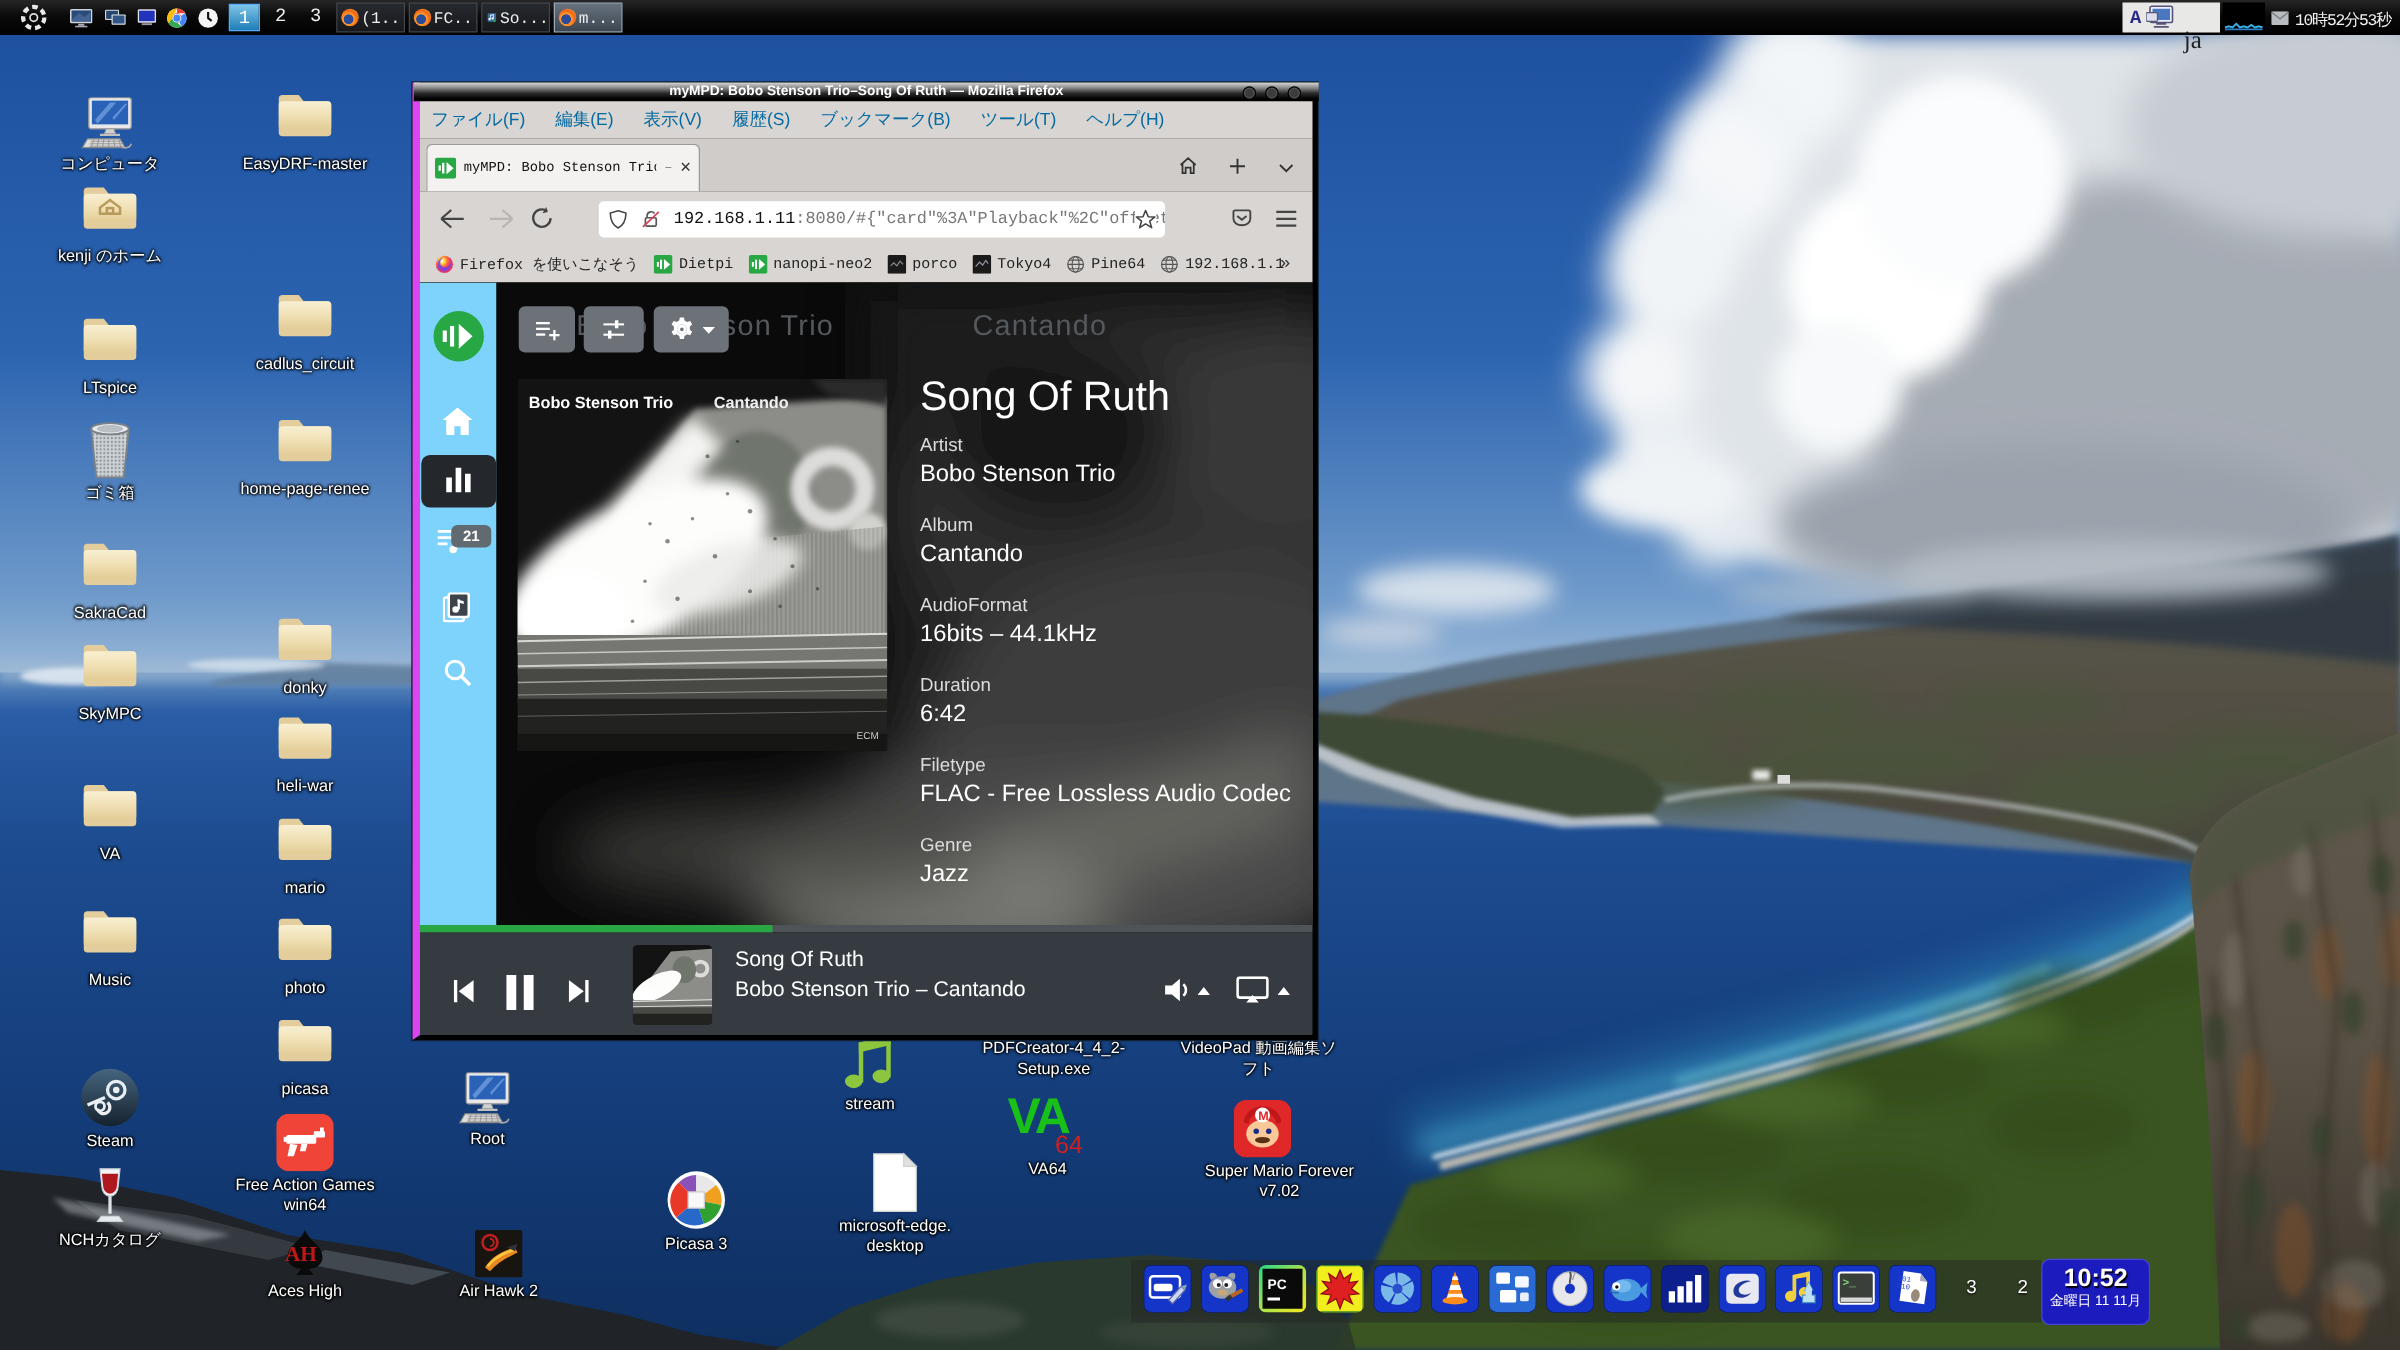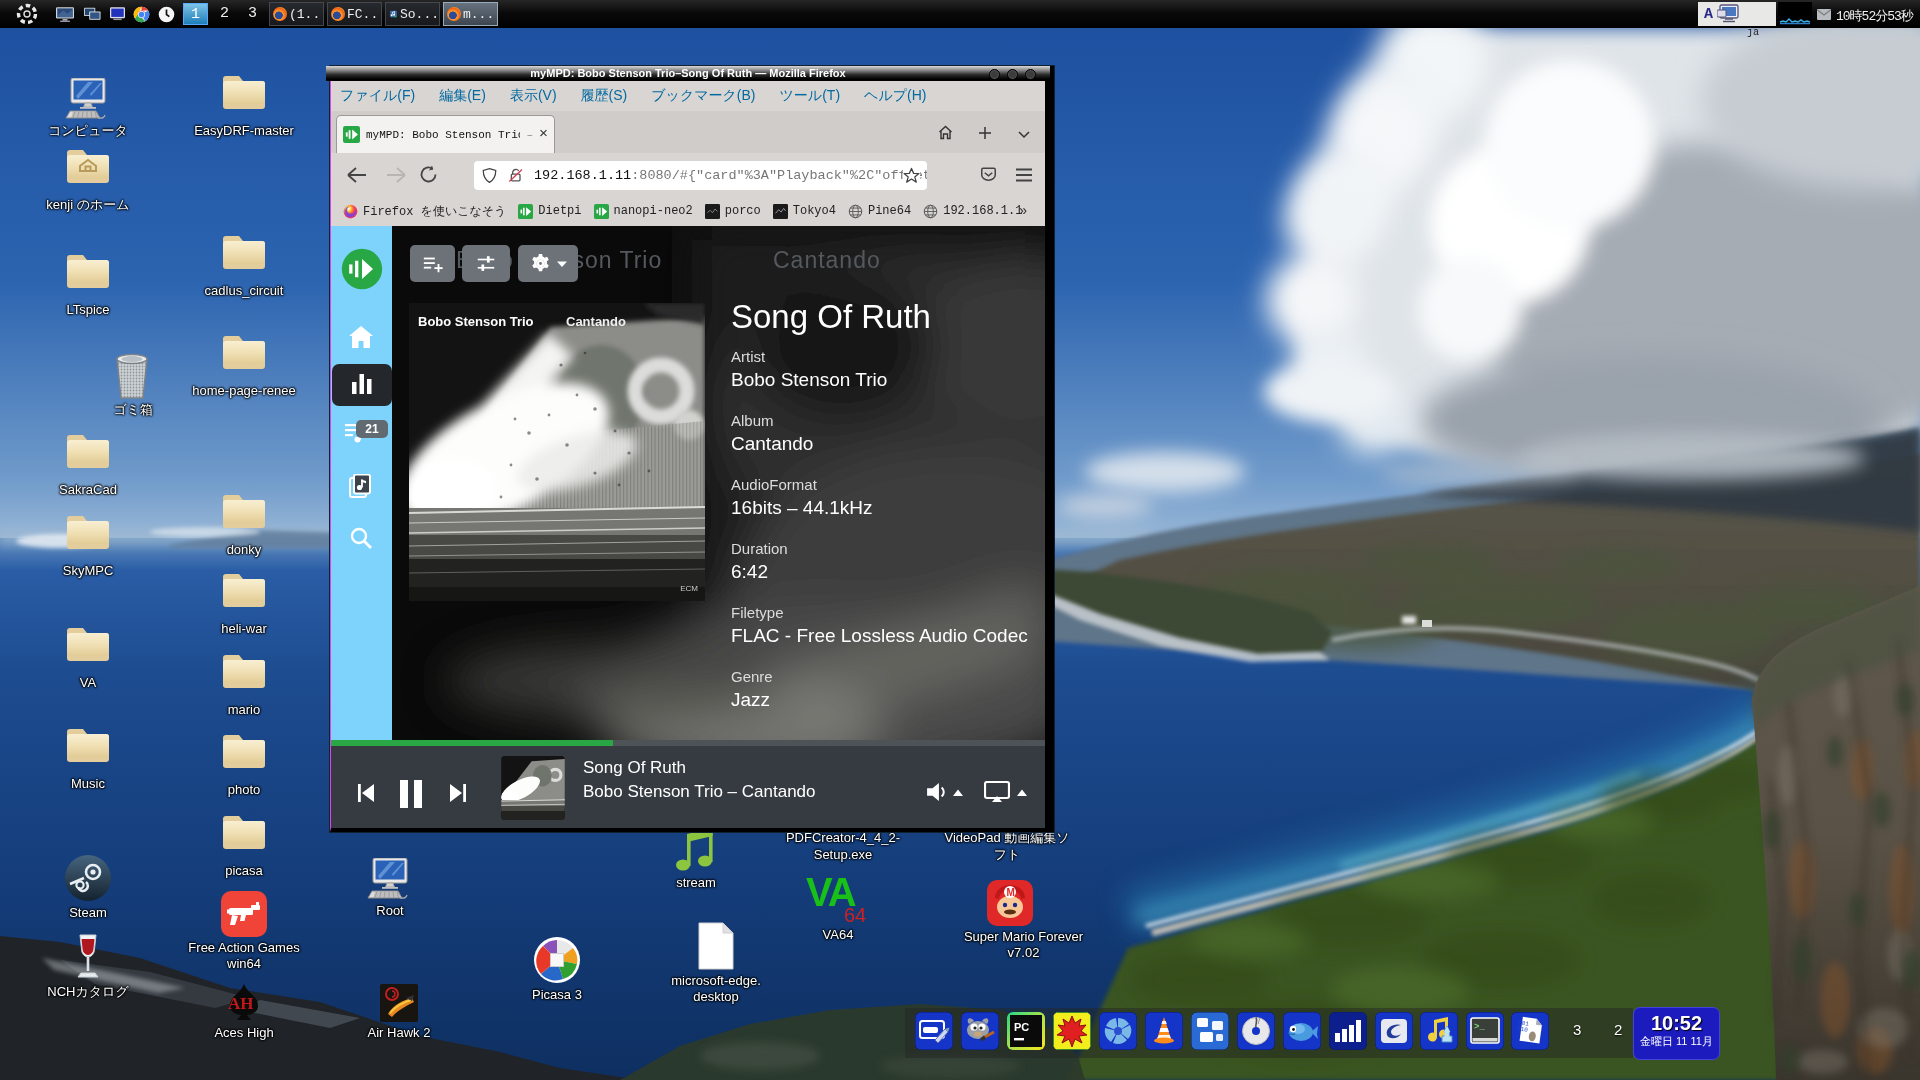--- a/index.html
+++ b/index.html
@@ -5,21 +5,21 @@
 * { margin:0; padding:0; box-sizing:border-box; }
 html,body { width:1920px; height:1080px; overflow:hidden; background:#1d4f9e; font-family:"Liberation Sans",sans-serif; }
 #wall { position:absolute; left:0; top:0; width:1920px; height:1080px; }
 
 #topbar { position:absolute; left:0; top:0; width:1920px; height:28px; background:linear-gradient(#262626,#0a0a0a 45%,#000); z-index:50; }
 
 .dicon { position:absolute; width:130px; display:flex; flex-direction:column; align-items:center; z-index:5; }
 .dicon .lab { margin-top:3px; font-size:13px; color:#fff; text-align:center; line-height:15px; text-shadow:0 1px 2px rgba(0,0,0,.9), 1px 0 2px rgba(0,0,0,.9), -1px 0 2px rgba(0,0,0,.9), 0 -1px 2px rgba(0,0,0,.9); white-space:nowrap; }
 .fold .lab { margin-top:12px;text-align:right; }
 
-#win { position:absolute; left:330px; top:66px; width:724px; height:766px; z-index:20; background:#000; border-left:1px solid #d946ef; border-right:5px solid #010101; border-bottom:4px solid #010101; box-shadow:0 0 0 1px #123; }
+#win { position:absolute; left:330px; top:66px; width:724px; height:766px; z-index:20; background:#000; border-left:6px solid #d946ef; border-right:5px solid #010101; border-bottom:4px solid #010101; box-shadow:0 0 0 1px #123; }
 #titlebar { position:absolute; left:-5px; top:0; width:724px; height:15px; background:linear-gradient(#d8d8d8,#8a8a8a 28%,#2a2a2a 58%,#000 88%); color:#fff; font-size:11px; font-weight:bold; text-align:center; line-height:15px; }
 .tbtn { position:absolute; top:3px; width:11px; height:11px; border-radius:50%; background:#3c3c3c; border:1px solid #000; box-shadow:0 0 0 1px #555 inset; }
 #menubar { position:absolute; left:0; top:15px; width:714px; height:30px; background:#d8d5d2; color:#0369a1; font-size:14px; display:flex; align-items:center; gap:24px; padding-left:9px; }
 #tabbar { position:absolute; left:0; top:45px; width:714px; height:42px; background:#d0ccc9; }
 #navbar { position:absolute; left:0; top:87px; width:714px; height:43px; background:#d8d5d2;padding-left:36px; }
 #bmbar { position:absolute; left:0; top:130px; width:714px; height:30px; background:#d8d5d2; font-size:12px; color:#222; display:flex; align-items:center; font-family:"Liberation Mono",monospace; }
 #content { position:absolute; left:0; top:160px; width:714px; height:514px; background:#060606; overflow:hidden; }
 #progress { position:absolute; left:0; top:674px; width:714px; height:6px; background:#4e5358; }
 #progress .fill { position:absolute; left:0; top:0; width:282px; height:6px; background:#2aa745; }
 #footer { position:absolute; left:0; top:680px; width:714px; height:82px; background:#353b41; }
@@ -268,21 +268,21 @@
       </svg>So...</div>
   <div class="task on" style="left:443px;width:55px;"><span class="ffmini"></span>m...</div>
   <div style="position:absolute;left:1698px;top:2px;width:78px;height:24px;background:#e8e8e6;display:flex;align-items:center;">
     <span style="color:#2a2a8a;font-weight:bold;font-size:15px;margin-left:6px;font-family:'Liberation Mono',monospace;">A</span>
     <svg width="24" height="20" viewBox="0 0 24 20" style="margin-left:4px;">
         <rect x="3" y="1" width="18" height="13" rx="1.5" fill="#eef" stroke="#557" stroke-width="1.3"></rect>
         <rect x="5" y="3" width="14" height="9" fill="#4a78c0"></rect>
         <path d="M8 15 h8 M6 17.5 h12" stroke="#557" stroke-width="1.5"></path>
         <rect x="0" y="6" width="9" height="7" rx="1" fill="#dde" stroke="#557" stroke-width="1"></rect>
       </svg>
-    <span style="color:#222;font-size:10px;margin-left:6px;font-family:Liberation Mono, monospace;margin-top:36px;">ja</span>
+    <span style="color:#222;font-size:20px;margin-left:6px;font-family:Liberation Serif, serif;margin-top:36px;">ja</span>
   </div>
   <div style="position:absolute;left:1778px;top:2px;width:34px;height:24px;background:#000;">
     <svg width="34" height="24">
         <path d="M2 20 L5 19 L8 20 L11 17 L14 20 L17 19 L20 20 L23 18 L26 20 L29 19 L32 20" stroke="#3ab0e8" stroke-width="1.5" fill="none"></path>
         <path d="M2 21.5 H32" stroke="#2a80c8" stroke-width="1.5"></path>
       </svg>
   </div>
   <svg width="14" height="11" viewBox="0 0 14 11" style="position:absolute;left:1817px;top:9px;">
       <rect width="14" height="11" rx="1" fill="#b8bcc0"></rect>
       <path d="M0.5 1 L7 6 L13.5 1" stroke="#7a7e82" stroke-width="1.2" fill="none"></path>
@@ -472,21 +472,21 @@
       <use href="#folder"></use>
     </svg>
     <div class="lab">LTspice</div>
   </div>
 <div class="dicon fold" style="left:179px;top:327px;">
     <svg width="48" height="44" viewBox="0 0 48 44">
       <use href="#folder"></use>
     </svg>
     <div class="lab">home-page-renee</div>
   </div>
-<div class="dicon" style="left:23px;top:353px;align-items:flex-end;">
+<div class="dicon" style="left:23px;top:337px;">
     <svg width="42" height="46" viewBox="0 0 42 46">
       <defs>
         <pattern id="mesh" width="3" height="3" patternUnits="userSpaceOnUse">
           <rect width="3" height="3" fill="#cdd2d6"></rect>
           <circle cx="1.5" cy="1.5" r="0.9" fill="#8e959b"></circle>
         </pattern>
       </defs>
       <path d="M6 6 L36 6 L32 45 L10 45 Z" fill="url(#mesh)" stroke="#7a8288" stroke-width="1.5"></path>
       <ellipse cx="21" cy="6" rx="15" ry="4.5" fill="#e8ebee" stroke="#7a8288" stroke-width="1.5"></ellipse>
       <ellipse cx="21" cy="6" rx="10.5" ry="3" fill="#b8bfc5"></ellipse>

